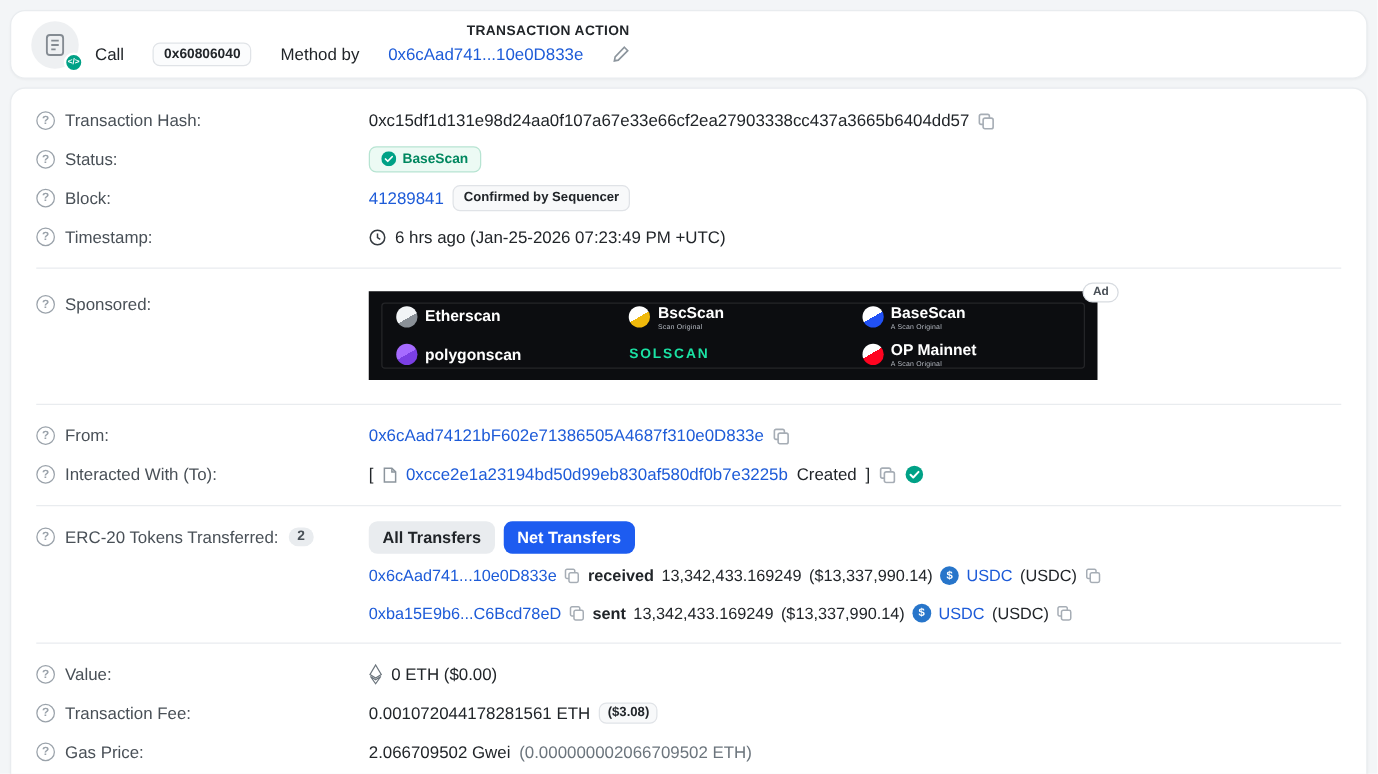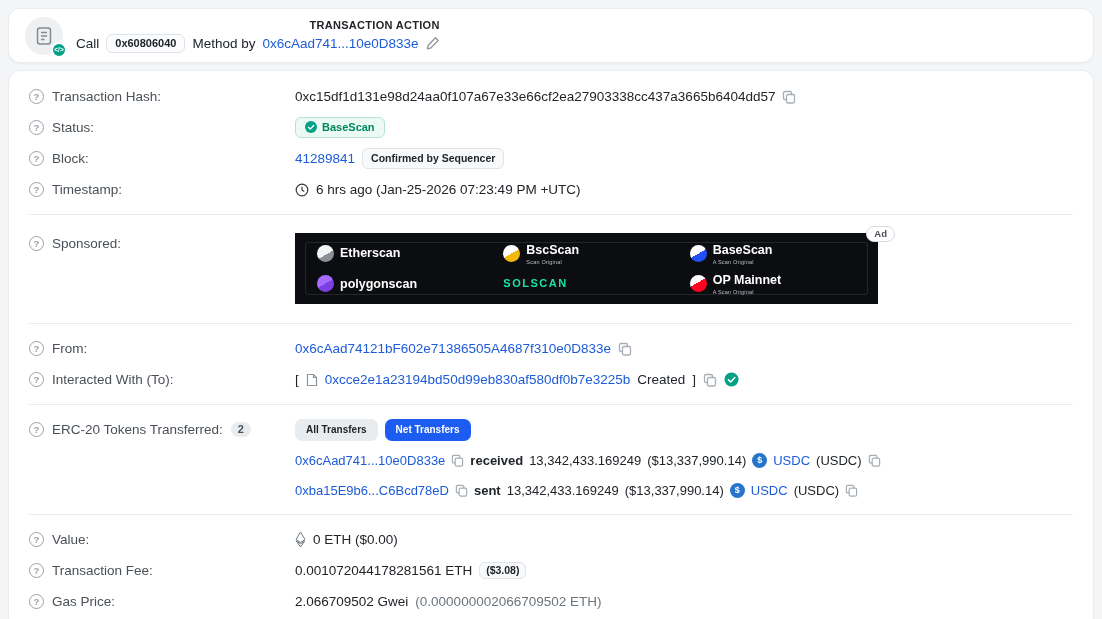--- a/index.html
+++ b/index.html
@@ -32,21 +32,21 @@
   }
   .code-badge {
     position:absolute; right:-4px; bottom:-3px;
     width:16px; height:16px; border-radius:50%;
     background:#00a186; border:2px solid #fff;
     color:#fff; font-size:6.5px; font-weight:700;
     display:flex; align-items:center; justify-content:center;
   }
   .code-badge::before { content:"</>"; }
   .hdr-title { font-size:11px; font-weight:700; letter-spacing:.3px; color:#212529; margin-bottom:3px;text-align:right; }
-  .hdr-line { display:flex; align-items:center; gap:7px; font-size:13.5px;justify-content:flex-end; }
+  .hdr-line { display:flex; align-items:center; gap:23px; font-size:13.5px;justify-content:flex-end; }
   .method-pill {
     border:1px solid #e0e3e7; background:#fbfcfd; border-radius:6px;
     padding:2px 8px 3px; font-size:11px; font-weight:700; color:#212529;
   }
   a.link { color:#1d5bd8; text-decoration:none; cursor:pointer; }
   
   #main-card { margin:0 8px; padding:10px 20px 12px; }
   .row { display:flex; align-items:center; min-height:31px; }
   .row-top { align-items:flex-start; }
   .label {
@@ -83,21 +83,21 @@
   }
   .fee-badge {
     border:1px solid #e0e3e7; background:#f8f9fa; border-radius:6px;
     padding:1px 6px 2px; font-size:10.5px; font-weight:700; color:#212529;
   }
   .muted { color:#6c757d; }
   .bold { font-weight:700; }
   
   .tab {
     border:none; border-radius:7px; padding:5px 11px 6px;
-    font-size:10px; font-weight:700; cursor:pointer;
+    font-size:13px; font-weight:700; cursor:pointer;
     font-family:"Liberation Sans", sans-serif;
   }
   .tab.inactive { background:#e9ecef; color:#212529; }
   .tab.active { background:#1d5cf0; color:#fff; }
   .transfer-row { display:flex; align-items:center; gap:6px; min-height:30px; margin-left:266px; font-size:13px; }
   .usdc-icon {
     width:15px; height:15px; border-radius:50%; background:#2775ca;
     color:#fff; font-size:9px; font-weight:700;
     display:inline-flex; align-items:center; justify-content:center; flex-shrink:0;
   }

